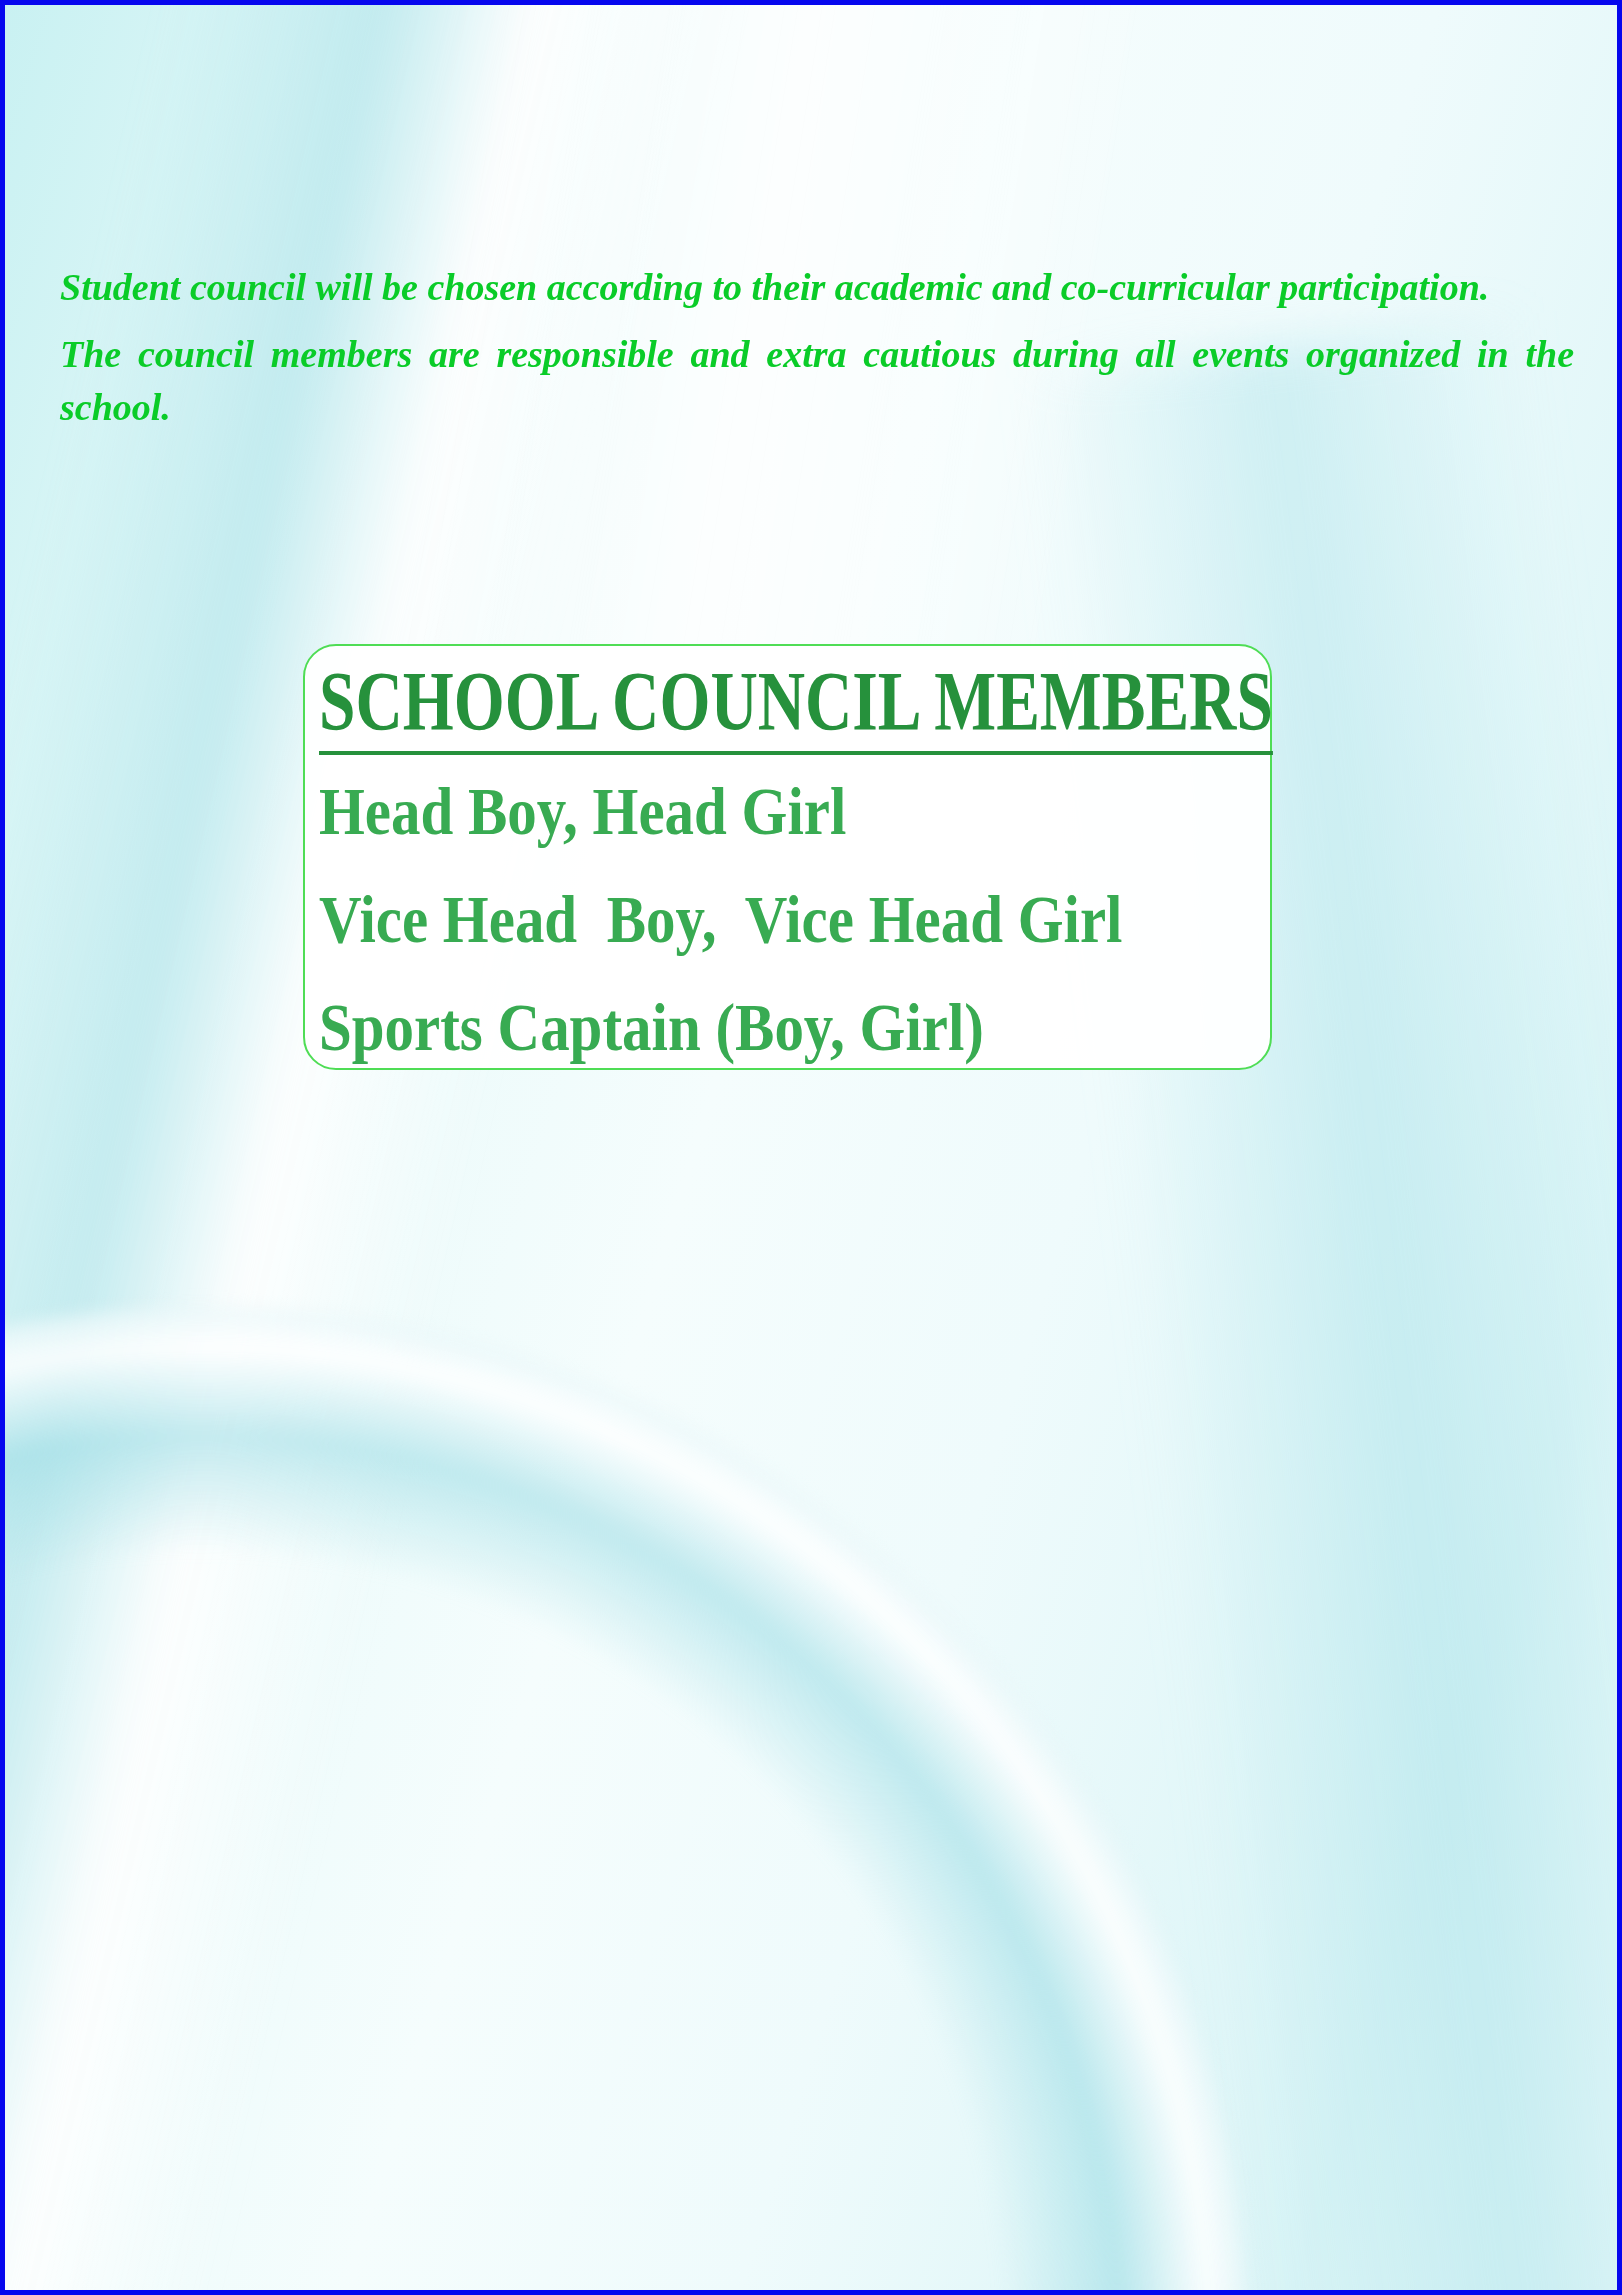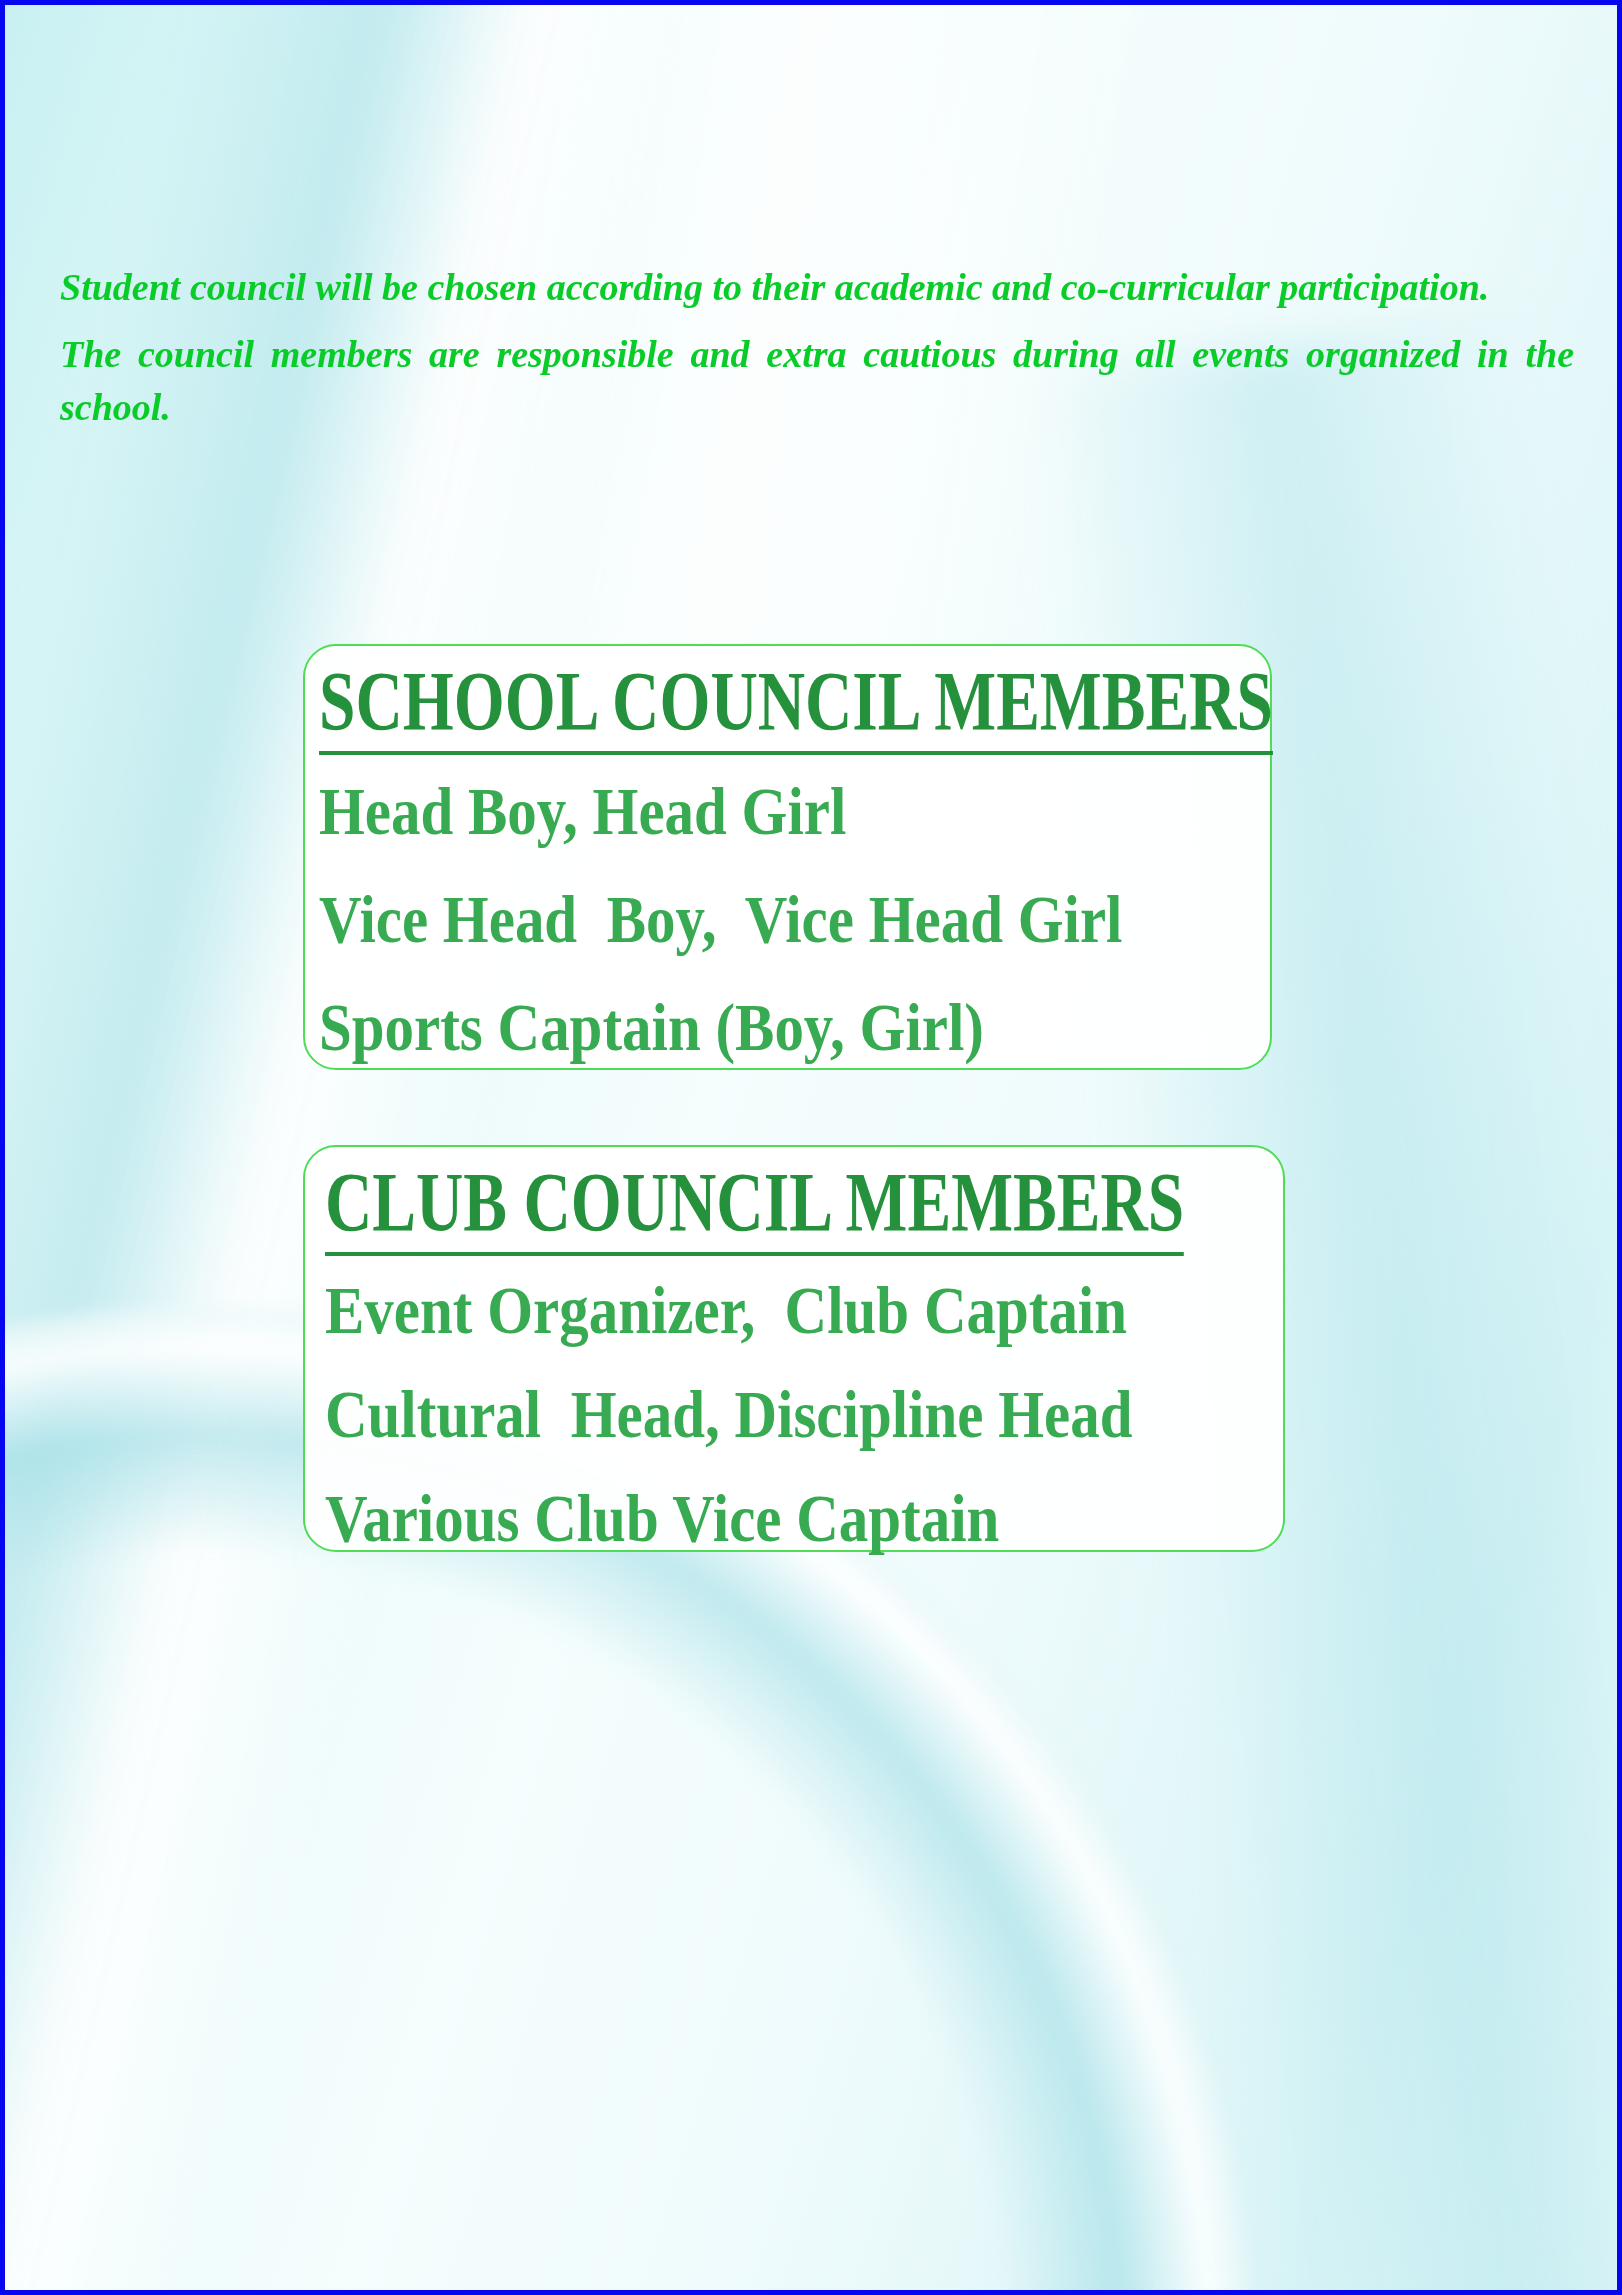--- a/index.html
+++ b/index.html
@@ -121,23 +121,15 @@
 
   <section class="box box-school">
     <div class="box-heading">
       <span class="hd">SCHOOL COUNCIL MEMBERS</span>
     </div>
     <div class="box-item">Head Boy, Head Girl</div>
     <div class="box-item">Vice Head  Boy,  Vice Head Girl</div>
     <div class="box-item">Sports Captain (Boy, Girl)</div>
   </section>
 
-  <section class="box box-club">
-    <div class="box-heading">
-      <span class="hd">CLUB COUNCIL MEMBERS</span>
-    </div>
-    <div class="box-item">Event Organizer,  Club Captain</div>
-    <div class="box-item">Cultural  Head, Discipline Head</div>
-    <div class="box-item">Various Club Vice Captain</div>
-  </section>
 
 </div>
 
 
 </body></html>

